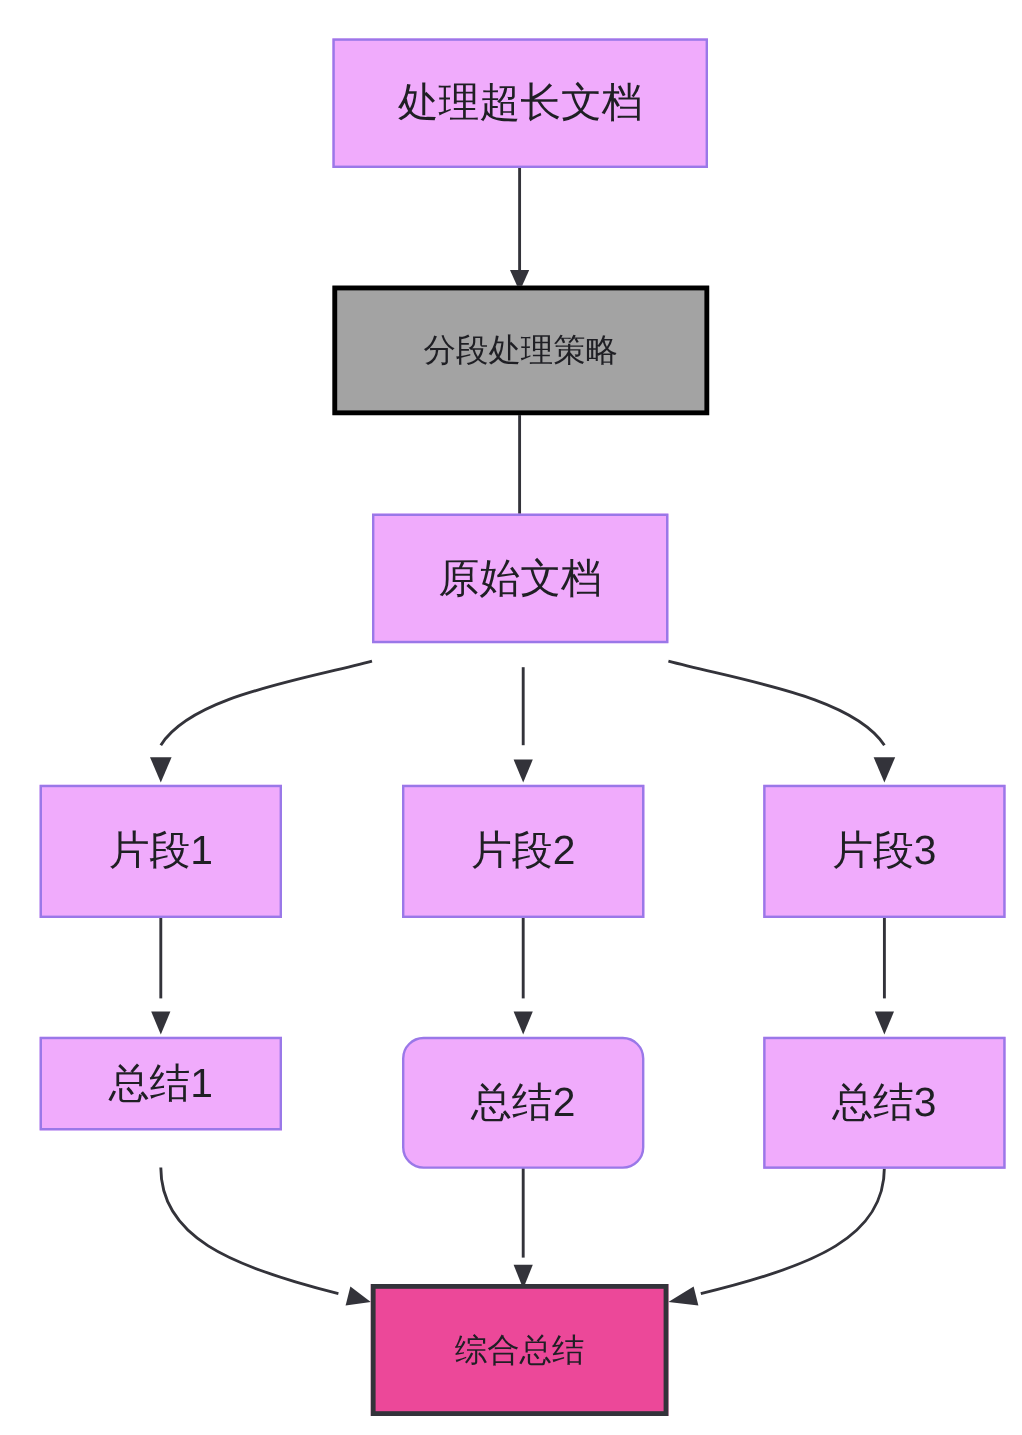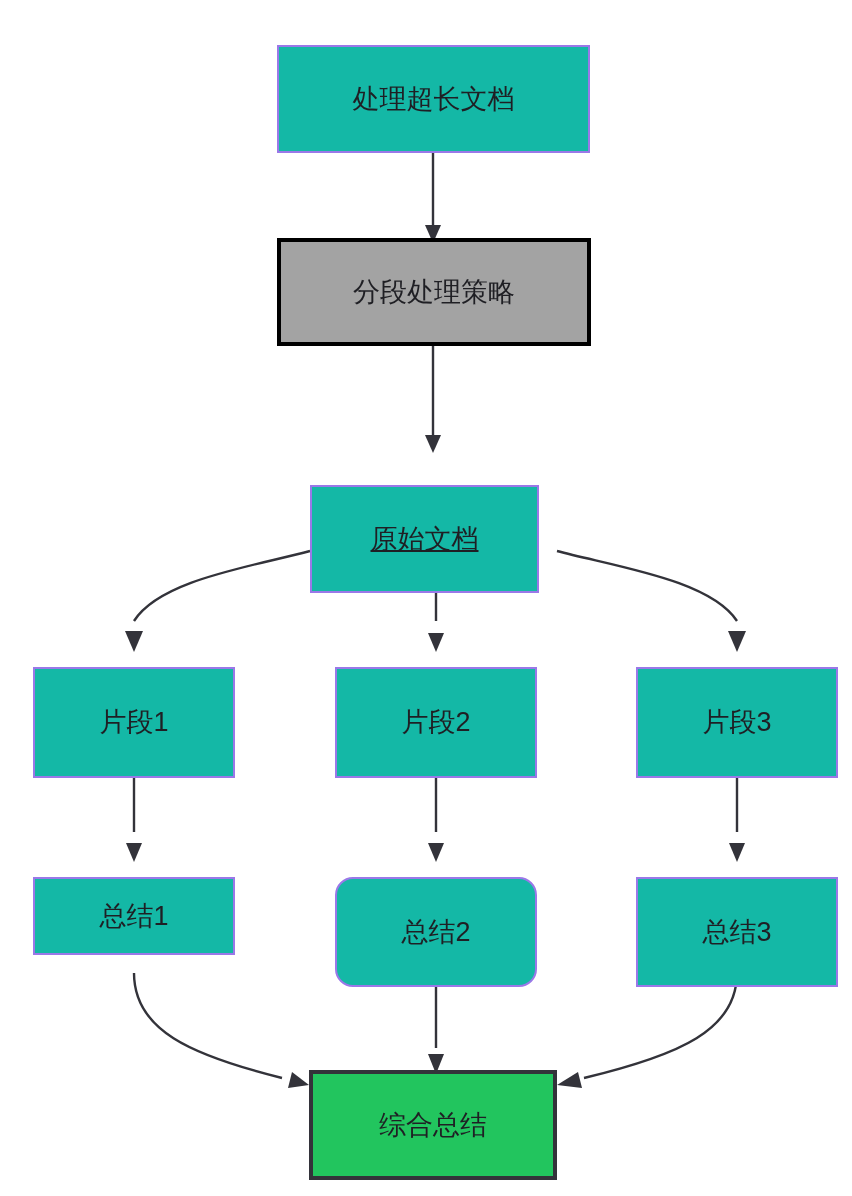--- a/index.html
+++ b/index.html
@@ -33,32 +33,31 @@
     text-align: center;
     line-height: 1.2;
     color: #1f1f24;
     z-index: 2;
   }
   .node-label {
     display: block;
     white-space: nowrap;
   }
   .node.plain {
-    background: #14b8a6;
+    background: #f0abfc;
     border: 2px solid #9a78e8;
-    font-size: 27px;
-    margin-top: 13px;
+    font-size: 34px;
   }
   .node.emphasis {
     background: #a3a3a3;
     border: 4px solid #000000;
     font-size: 27px;
   }
   .node.result {
-    background: #22c55e;
+    background: #ec4899;
     border: 4px solid #33333a;
     font-size: 27px;
   }
   .edge-path {
     fill: none;
     stroke: #33333a;
     stroke-width: 2.4px;
   }
   .edge-head {
     fill: #33333a;
@@ -129,21 +128,21 @@
   </svg>
 
   <div class="node plain" style="left:277px; top:32px; width:313px; height:108px;">
     <span class="node-label">处理超长文档</span>
   </div>
 
   <div class="node emphasis" style="left:277px; top:238px; width:314px; height:108px;">
     <span class="node-label">分段处理策略</span>
   </div>
 
-  <div class="node plain" style="left:310px; top:472px; width:229px; height:108px;text-decoration:underline;">
+  <div class="node plain" style="left:310px; top:428px; width:247px; height:108px;">
     <span class="node-label">原始文档</span>
   </div>
 
   <div class="node plain" style="left:33px; top:654px; width:202px; height:111px;">
     <span class="node-label">片段1</span>
   </div>
 
   <div class="node plain" style="left:335px; top:654px; width:202px; height:111px;">
     <span class="node-label">片段2</span>
   </div>

